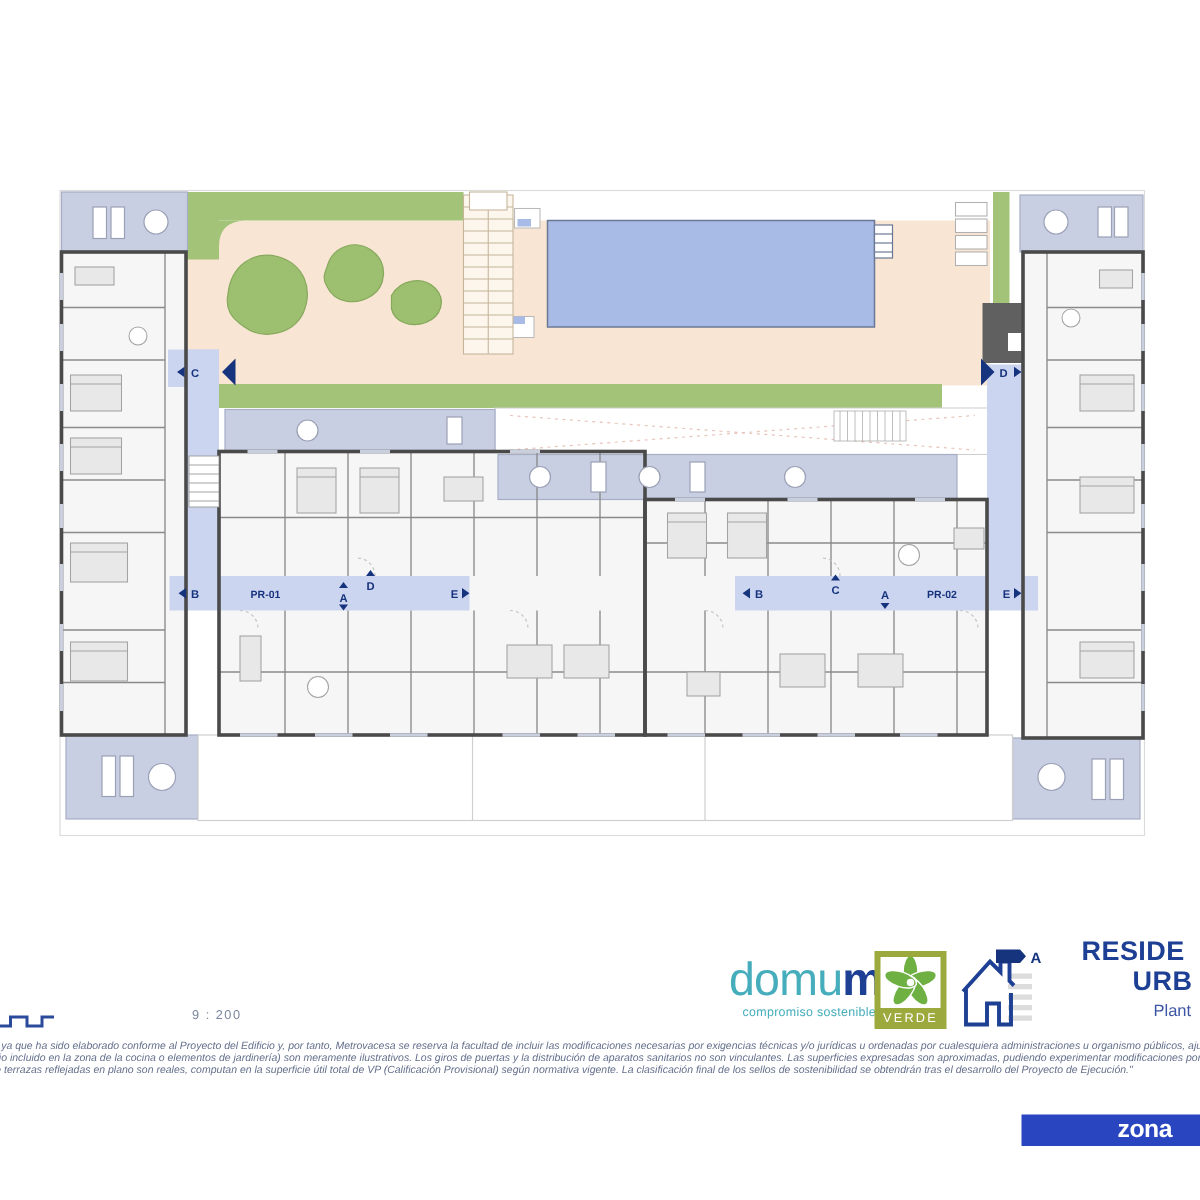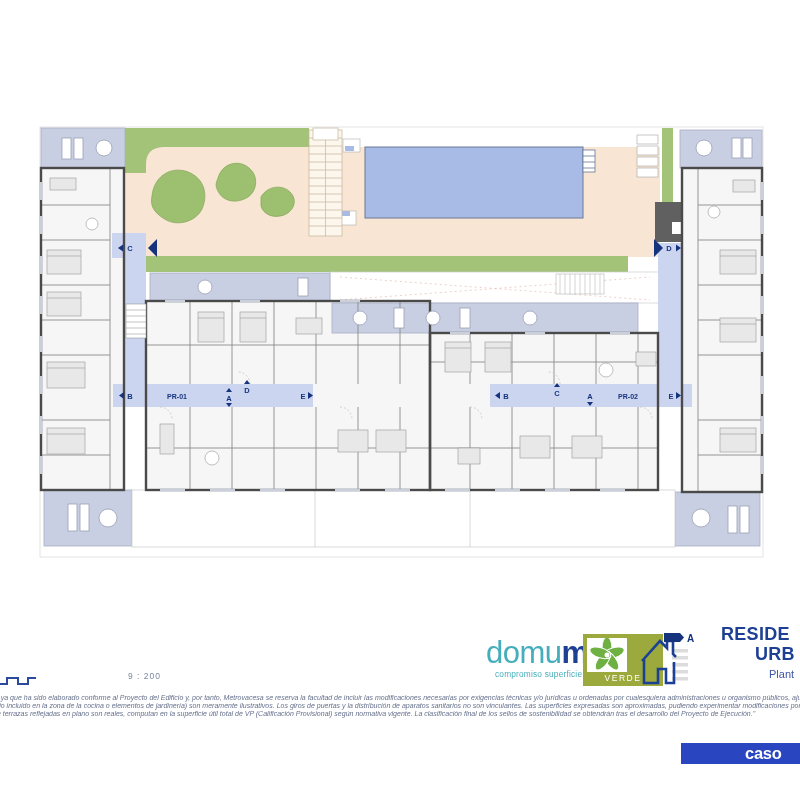--- a/index.html
+++ b/index.html
@@ -8,21 +8,21 @@
   svg text{font-family:"Liberation Sans",sans-serif;}
   .abs{position:absolute;}
   
   #scale-label{left:128px;top:671px;font-size:8.5px;color:#7c87a0;letter-spacing:1px;}
   #disclaimer{left:-7px;top:694px;width:820px;font-size:7px;font-style:italic;color:#65708c;
               line-height:8.2px;white-space:nowrap;}
   #domum{left:486px;top:638px;width:100px;}
   #domum .word{font-size:31px;letter-spacing:-0.5px;color:#45adbb;line-height:30px;text-align:right;}
   #domum .word .tail{color:#1d3f94;font-weight:bold;}
   #domum .tagline{font-size:8.3px;color:#45adbb;margin-top:1px;margin-left:9px;letter-spacing:0.2px;}
-  #verde-badge{left:583px;top:634px;width:48px;height:52px;background:#9ca93c;padding-left:32px;}
+  #verde-badge{left:583px;top:634px;width:48px;height:52px;background:#9ca93c;}
   #verde-badge .inner{position:absolute;left:4px;top:4px;width:40px;height:34px;background:#fff;}
   #verde-badge .label{position:absolute;left:0;right:0;bottom:3px;text-align:center;
                       color:#fff;font-size:8.5px;letter-spacing:1.5px;}
   #energy-icon{left:636px;top:629px;width:58px;height:60px;}
   #title-block{left:721px;top:624px;width:120px;color:#1d3f94;}
   #title-block .t1{font-size:18px;font-weight:bold;letter-spacing:0.3px;line-height:20px;}
   #title-block .t2{font-size:18px;font-weight:bold;letter-spacing:0.3px;line-height:20px;margin-left:34px;}
   #title-block .t3{font-size:11px;color:#3c55a5;margin-left:48px;margin-top:4px;}
   #metro-bar{left:681px;top:743px;width:125px;height:21px;background:#2946c0;color:#fff;
              font-weight:bold;font-size:16.5px;line-height:21px;padding-left:64px;box-sizing:border-box;
@@ -351,21 +351,21 @@
   <div class="abs" id="scale-label">9 : 200</div>
 
   <div class="abs" id="disclaimer">
     <div>o, ya que ha sido elaborado conforme al Proyecto del Edificio y, por tanto, Metrovacesa se reserva la facultad de incluir las modificaciones necesarias por exigencias técnicas y/o jurídicas u ordenadas por cualesquiera administraciones u organismo públicos, ajustándolos en todo caso al Proyecto de</div>
     <div>ario incluido en la zona de la cocina o elementos de jardinería) son meramente ilustrativos. Los giros de puertas y la distribución de aparatos sanitarios no son vinculantes. Las superficies expresadas son aproximadas, pudiendo experimentar modificaciones por razones de índole técnico y/o legal e</div>
     <div>de terrazas reflejadas en plano son reales, computan en la superficie útil total de VP (Calificación Provisional) según normativa vigente. La clasificación final de los sellos de sostenibilidad se obtendrán tras el desarrollo del Proyecto de Ejecución."</div>
   </div>
 
   <div class="abs" id="domum">
     <div class="word"><span>domu</span><span class="tail">m</span></div>
-    <div class="tagline">compromiso superficie</div>
+    <div class="tagline">compromiso sostenible</div>
   </div>
 
   <div class="abs" id="verde-badge">
     <div class="inner"></div>
     <svg class="abs" style="left:4px;top:4px" width="40" height="34" viewBox="0 0 40 34">
       <g transform="translate(20,17)" fill="#6fb043" stroke="#ffffff" stroke-width="1">
         <ellipse rx="5" ry="11" transform="rotate(0) translate(0,-7)"></ellipse>
         <ellipse rx="5" ry="11" transform="rotate(72) translate(0,-7)"></ellipse>
         <ellipse rx="5" ry="11" transform="rotate(144) translate(0,-7)"></ellipse>
         <ellipse rx="5" ry="11" transform="rotate(216) translate(0,-7)"></ellipse>
@@ -391,16 +391,16 @@
     </svg>
   </div>
 
   <div class="abs" id="title-block">
     <div class="t1">RESIDE</div>
     <div class="t2">URB</div>
     <div class="t3">Plant</div>
   </div>
 
   <div class="abs" id="metro-bar">
-    <span>caso</span>
+    <span>zona</span>
   </div>
 
 </div>
 
 </body></html>

